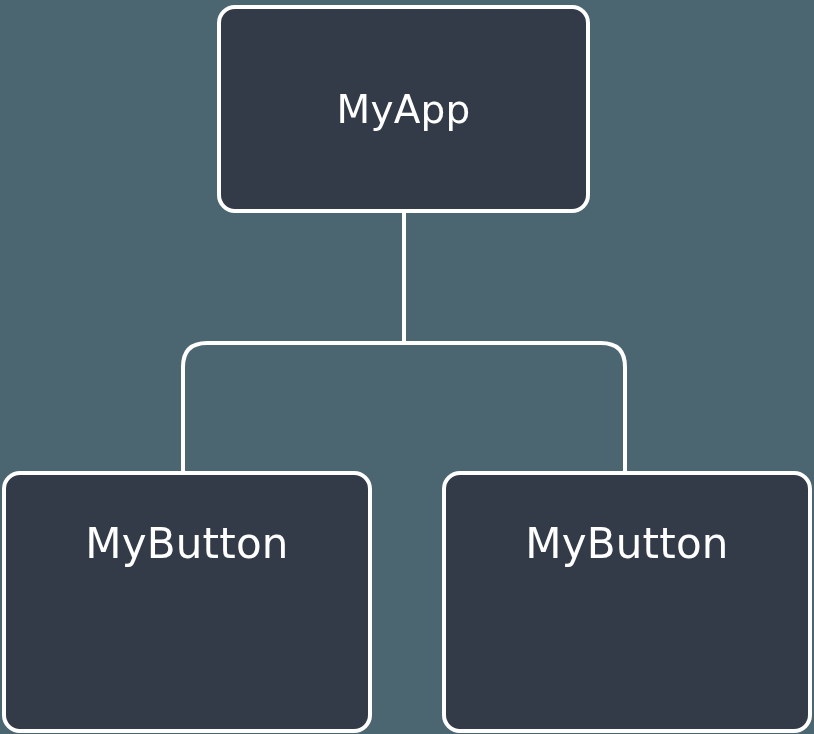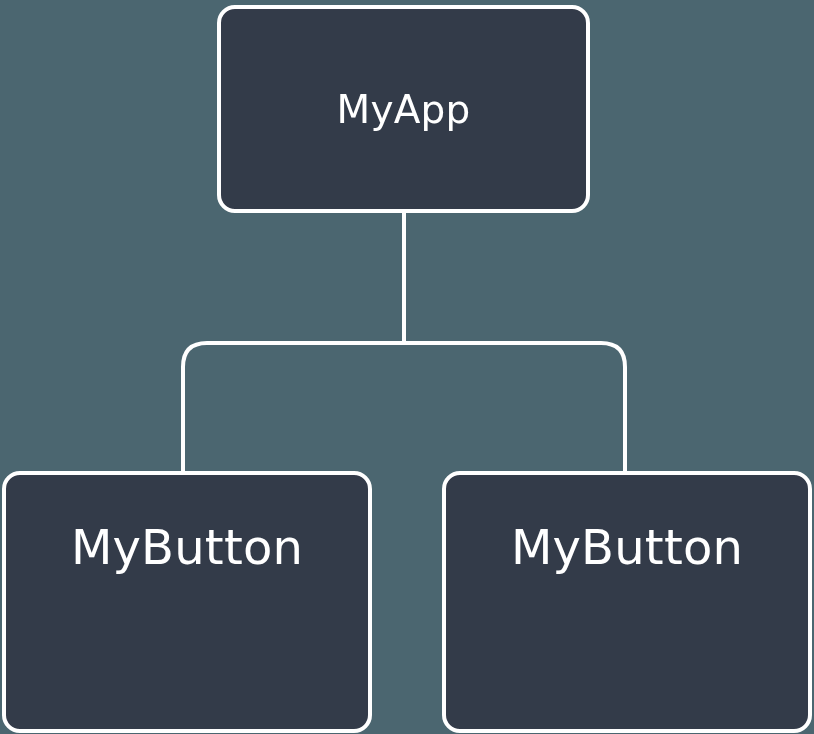--- a/index.html
+++ b/index.html
@@ -65,21 +65,21 @@
     white-space: nowrap;
   }
   #node-app .node-title {
     top: 50%;
     transform: translateY(-50%);
     font-size: 39px;
   }
   #node-btn-left .node-title,
   #node-btn-right .node-title {
     top: 44px;
-    font-size: 48px;
+    font-size: 42px;
   }
 </style>
 </head>
 <body>
 
 <div id="stage">
 
   <svg id="connectors" viewBox="0 0 814 734" width="814" height="734" fill="none">
 
     <path d="M404 213 L404 343" stroke="#FFFFFF" stroke-width="4"></path>

